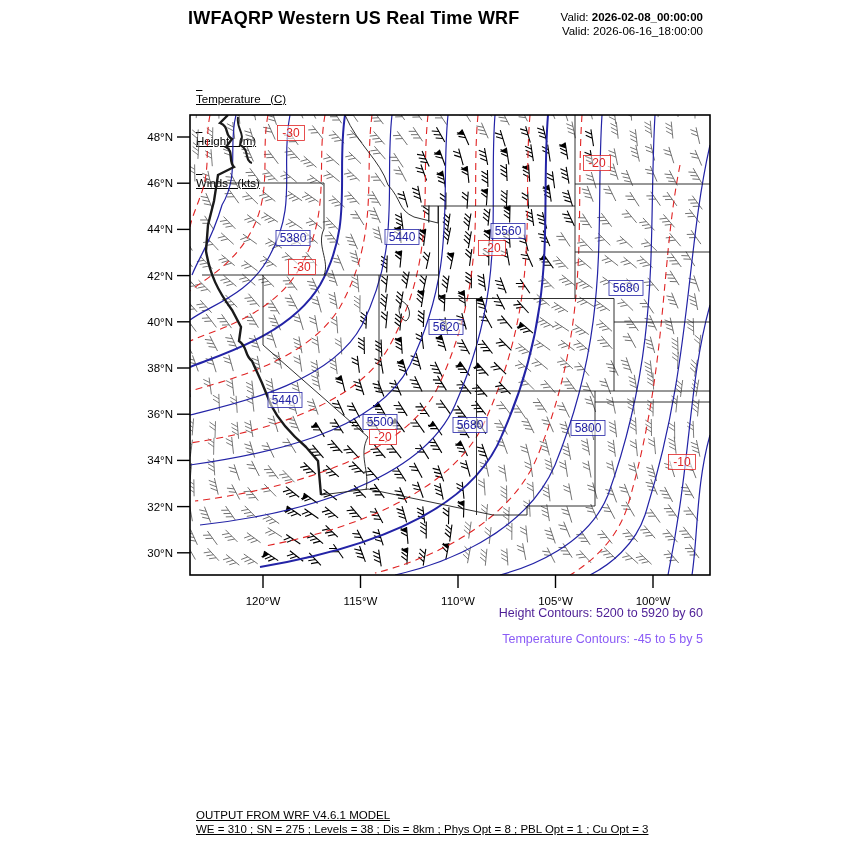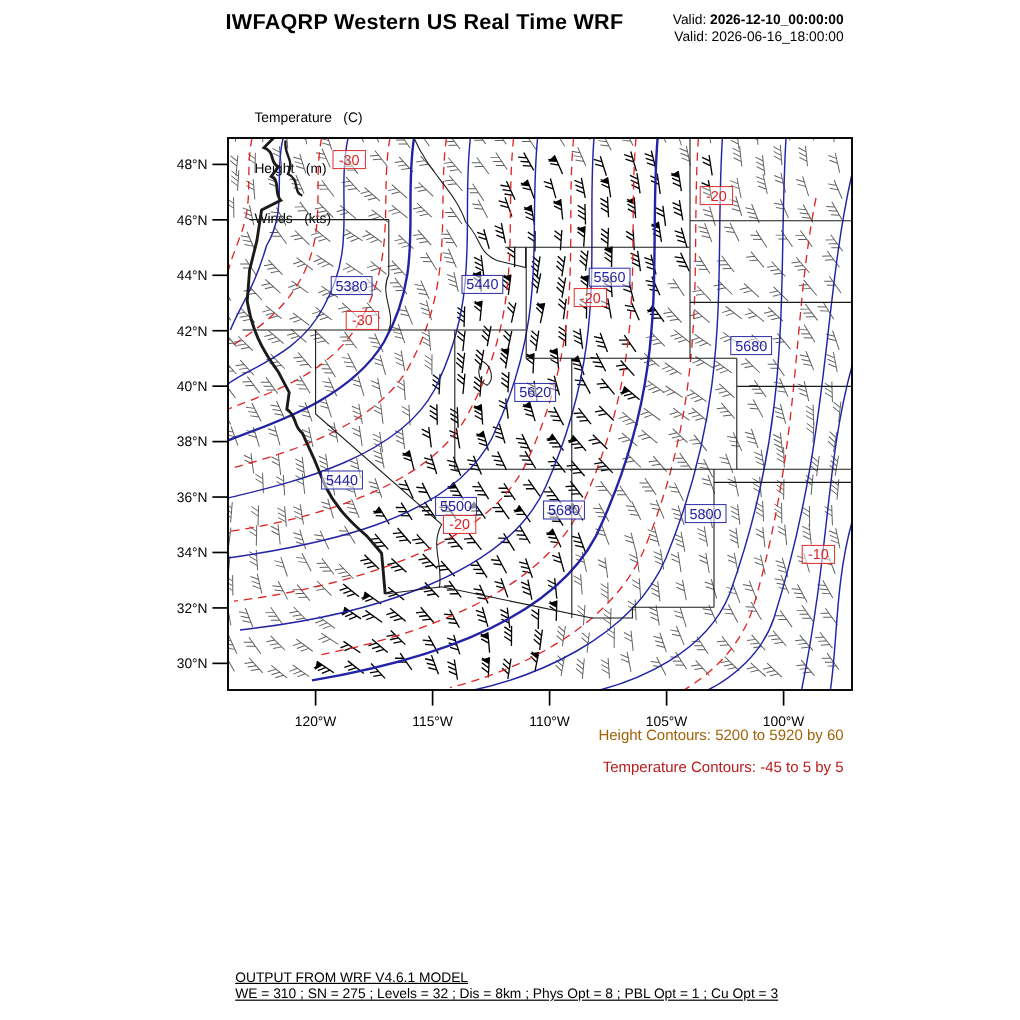--- a/index.html
+++ b/index.html
@@ -1,34 +1,34 @@
 <!DOCTYPE html>
 <html><head>
 <meta charset="utf-8">
 <style>
   html,body{margin:0;padding:0;background:#ffffff;}
   body{width:850px;height:850px;position:relative;font-family:"Liberation Sans",sans-serif;color:#000;overflow:hidden;}
   .abs{position:absolute;}
   #title{left:188px;top:8px;font-size:18px;font-weight:bold;letter-spacing:0.2px;text-align:right;}
   #init-block{right:147px;top:10px;text-align:right;font-size:11.5px;line-height:14px;}
   #init-line b{font-weight:bold;}
-  #params{left:212px;top:64px;font-size:11.5px;line-height:14px;white-space:pre;}
+  #params{left:196px;top:64px;font-size:11.5px;line-height:14px;white-space:pre;text-decoration:underline;}
   #map-wrap{left:140px;top:105px;width:600px;height:500px;}
   #legend-height{right:147px;top:606px;font-size:12.5px;}
   #legend-temp{right:147px;top:632px;font-size:12.5px;}
   #footer{left:196px;top:808px;font-size:11.5px;line-height:14px;text-decoration:underline;}
   svg text{font-family:"Liberation Sans",sans-serif;}
 </style>
 </head>
 <body>
 
 <div class="abs" id="title">IWFAQRP Western US Real Time WRF</div>
 
 <div class="abs" id="init-block">
-  <div id="init-line"><span>Valid:</span> <b>2026-12-10_00:00:00</b></div>
+  <div id="init-line"><span>Valid:</span> <b>2026-02-08_00:00:00</b></div>
   <div id="valid-line"><span>Valid:</span> <span>2026-06-16_18:00:00</span></div>
 </div>
 
 <div class="abs" id="params">
   <div>Temperature   (C)</div>
   <div>Height   (m)</div>
   <div>Winds   (kts)</div>
 </div>
 
 <div class="abs" id="map-wrap">
@@ -1873,19 +1873,19 @@
         <line x1="318" y1="470" x2="318" y2="483" stroke="#000" stroke-width="1.4"></line>
         <text x="318" y="500" text-anchor="middle" font-size="11.5" fill="#000">110°W</text>
         <line x1="415.5" y1="470" x2="415.5" y2="483" stroke="#000" stroke-width="1.4"></line>
         <text x="415.5" y="500" text-anchor="middle" font-size="11.5" fill="#000">105°W</text>
         <line x1="513" y1="470" x2="513" y2="483" stroke="#000" stroke-width="1.4"></line>
         <text x="513" y="500" text-anchor="middle" font-size="11.5" fill="#000">100°W</text>
       </g>
     </svg>
 </div>
 
-<div class="abs" id="legend-height" style="color: #a16207; text-align: right;">Height Contours: 5200 to 5920 by 60</div>
-<div class="abs" id="legend-temp" style="color: #b91c1c;">Temperature Contours: -45 to 5 by 5</div>
+<div class="abs" id="legend-height" style="color: #4c1d95; text-align: right;">Height Contours: 5200 to 5920 by 60</div>
+<div class="abs" id="legend-temp" style="color: #8b5cf6;">Temperature Contours: -45 to 5 by 5</div>
 
 <div class="abs" id="footer">
   <div>OUTPUT FROM WRF V4.6.1 MODEL</div>
-  <div>WE = 310 ; SN = 275 ; Levels = 32 ; Dis = 8km ; Phys Opt = 8 ; PBL Opt = 1 ; Cu Opt = 3</div>
+  <div>WE = 310 ; SN = 275 ; Levels = 38 ; Dis = 8km ; Phys Opt = 8 ; PBL Opt = 1 ; Cu Opt = 3</div>
 </div>
 
 </body></html>

